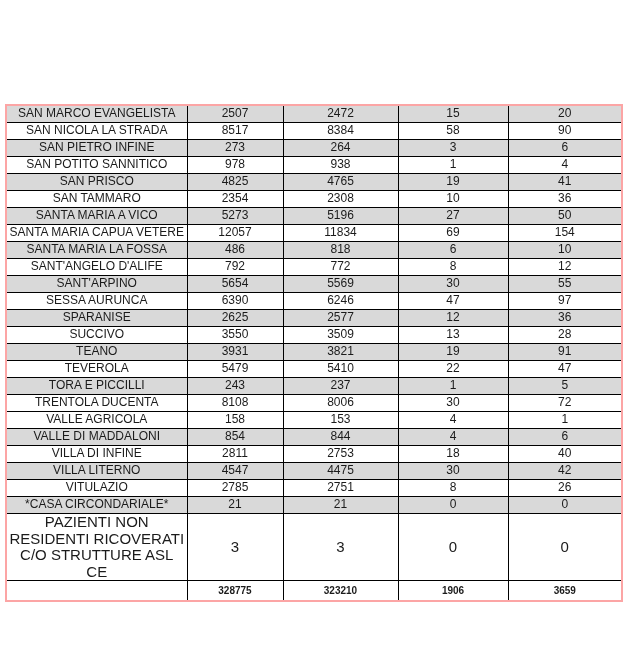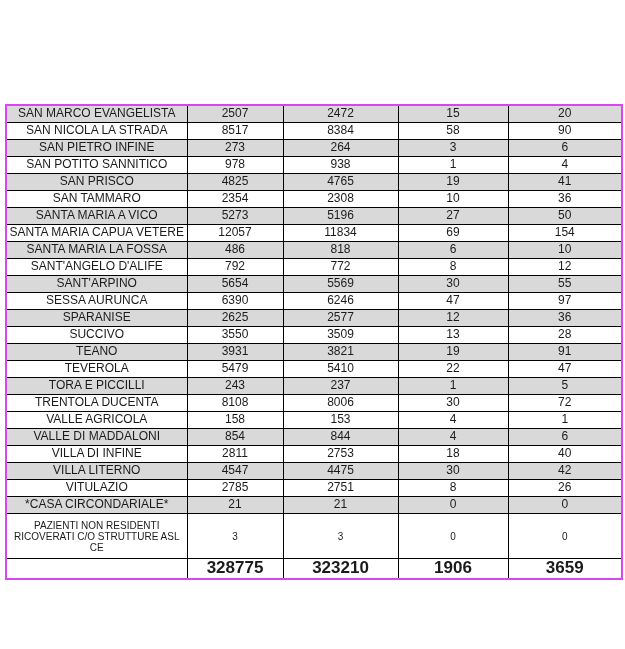--- a/index.html
+++ b/index.html
@@ -13,45 +13,45 @@
   }
   .table-wrap {
     position: absolute;
     left: 5px;
     top: 104px;
   }
   table.muni-table {
     border-collapse: collapse;
     table-layout: fixed;
     width: 616px;
-    border: 2px solid #d946ef;
+    border: 2px solid #fca5a5;
     background: #ffffff;
   }
   table.muni-table td {
     border: 1px solid #000000;
     text-align: center;
     vertical-align: middle;
     font-size: 12px;
     line-height: 1.1;
     height: 16px;
     padding: 0 2px;
     color: #1b1b1b;
     white-space: nowrap;
     overflow: hidden;
   }
   tr.shaded td { background: #d9d9d9; }
   tr.multiline td {
     white-space: normal;
-    font-size: 10px;
+    font-size: 15px;
     height: 44px;
   }
   tr.totals td {
     font-weight: bold;
     height: 19px;
-    font-size: 17px;
+    font-size: 10px;
   }
   col.c-name { width: 181px; }
   col.c-v1   { width: 96px;  }
   col.c-v2   { width: 115px; }
   col.c-v3   { width: 110px; }
   col.c-v4   { width: 114px; }
 </style>
 </head>
 <body>
 

